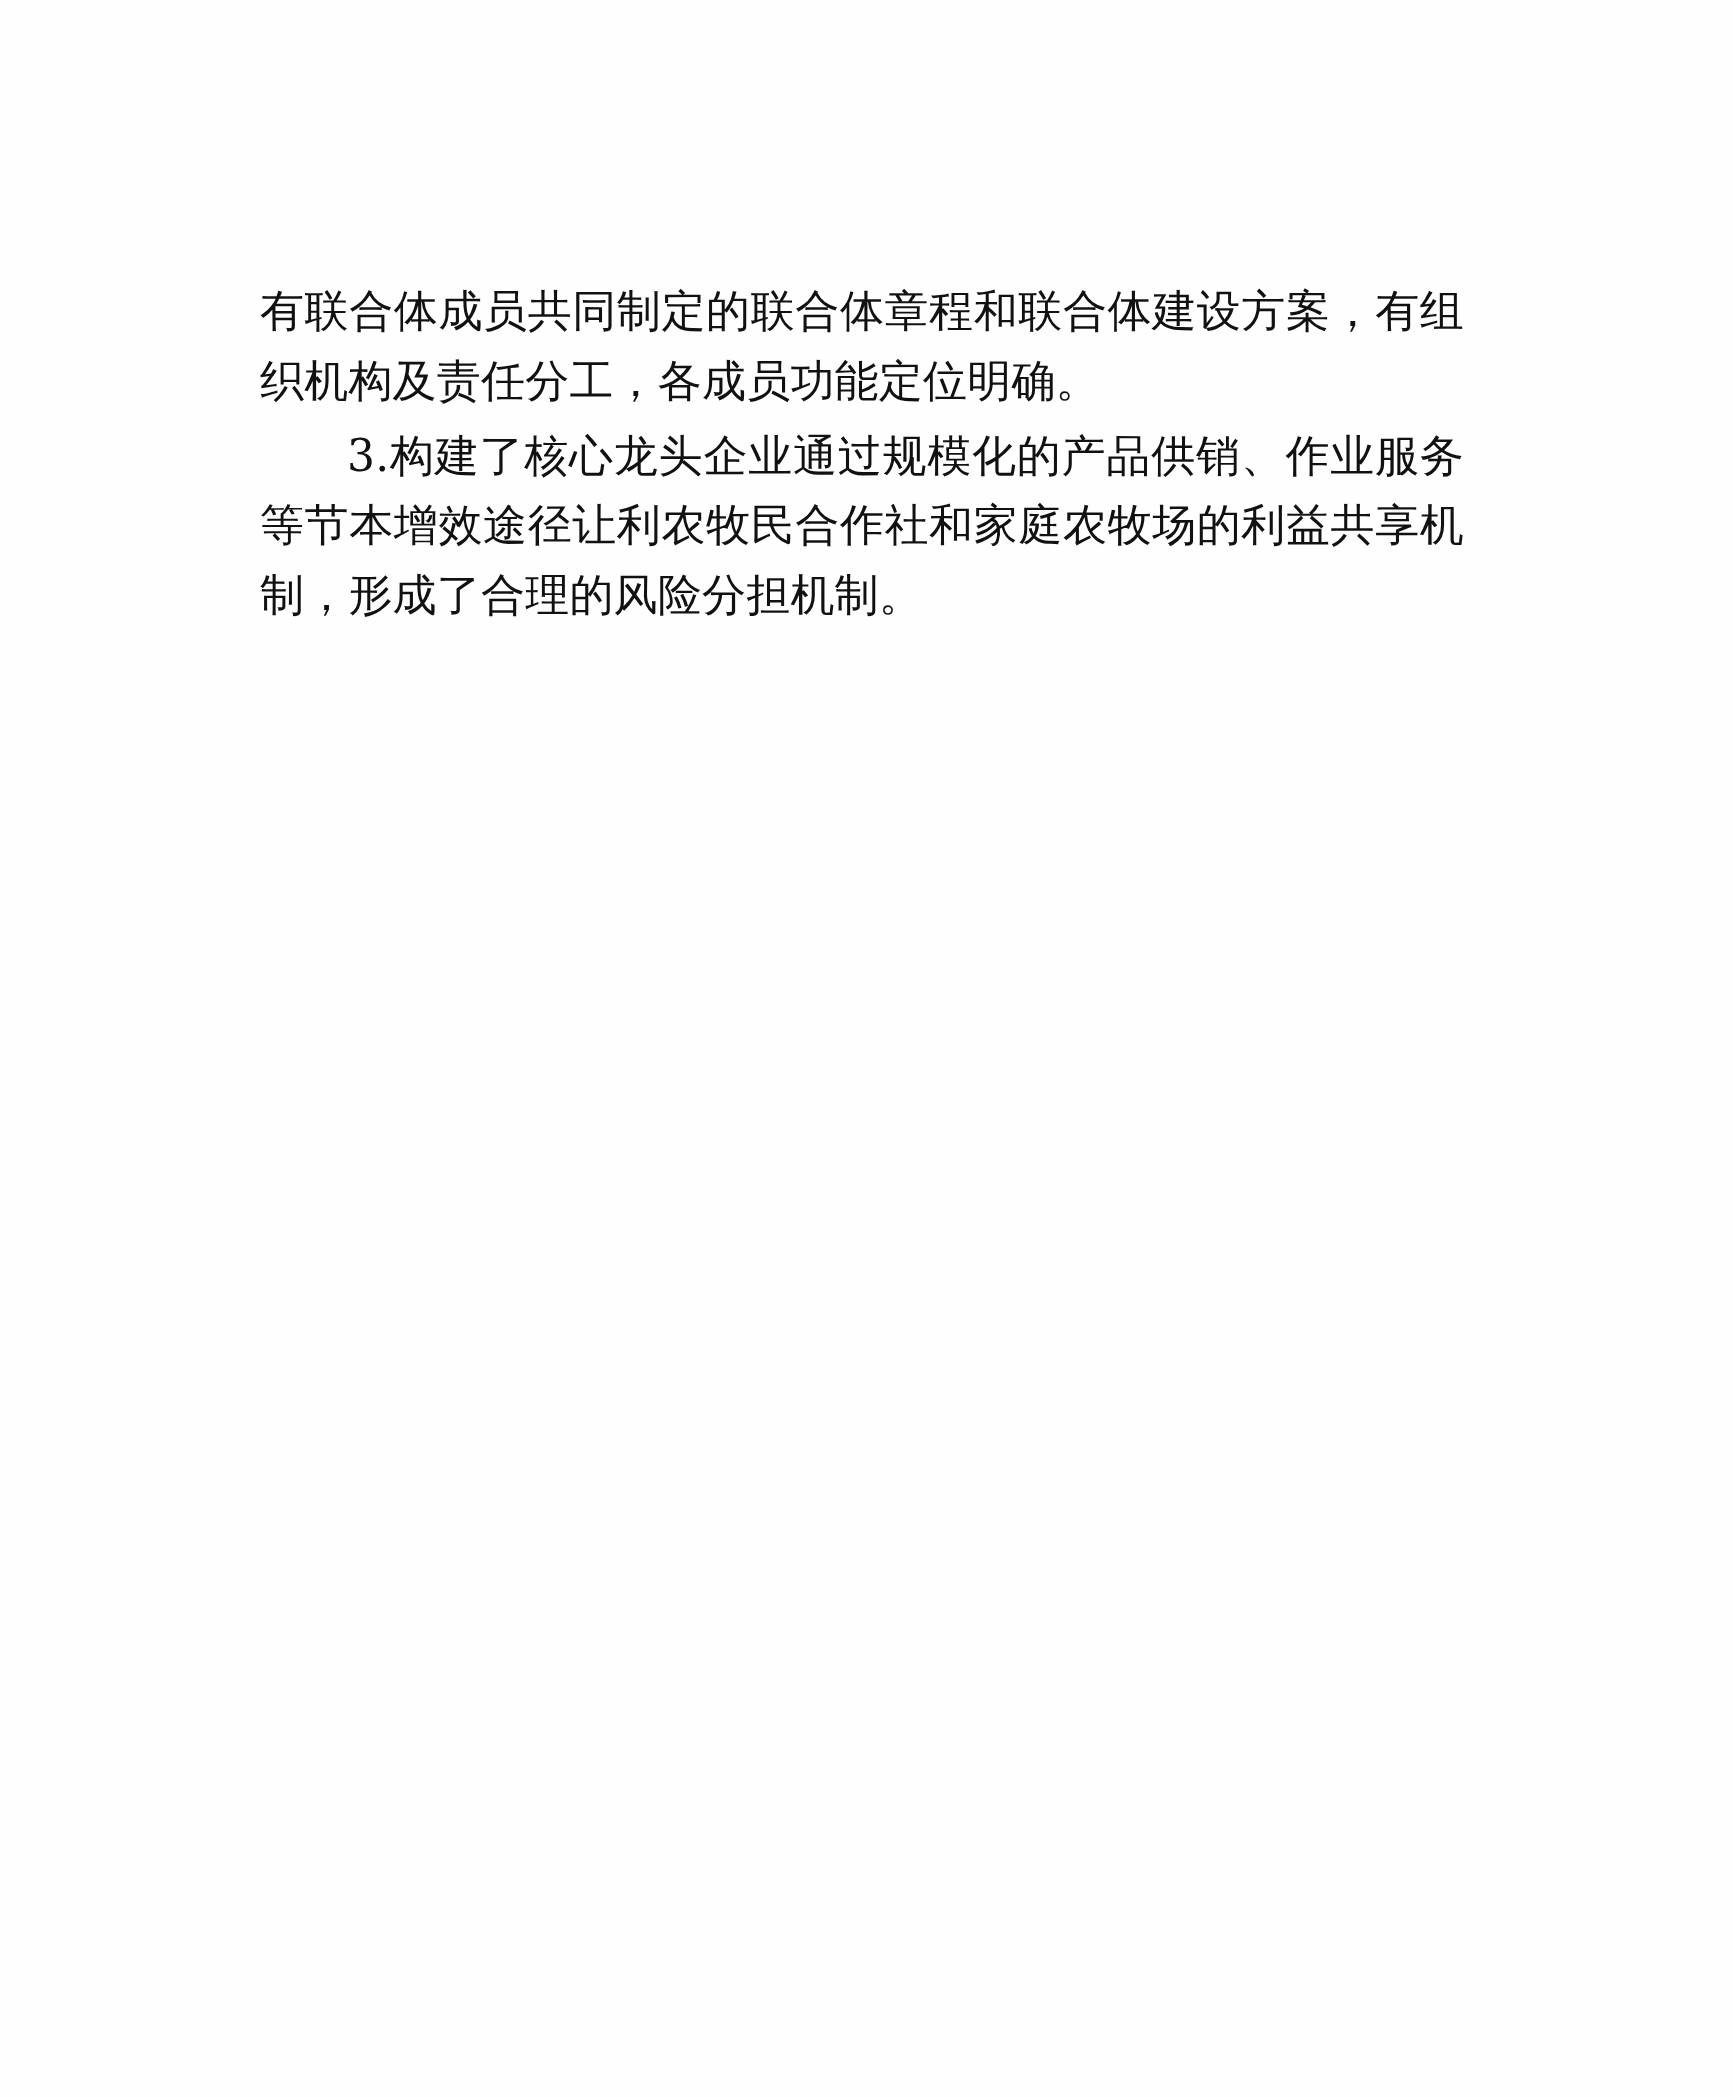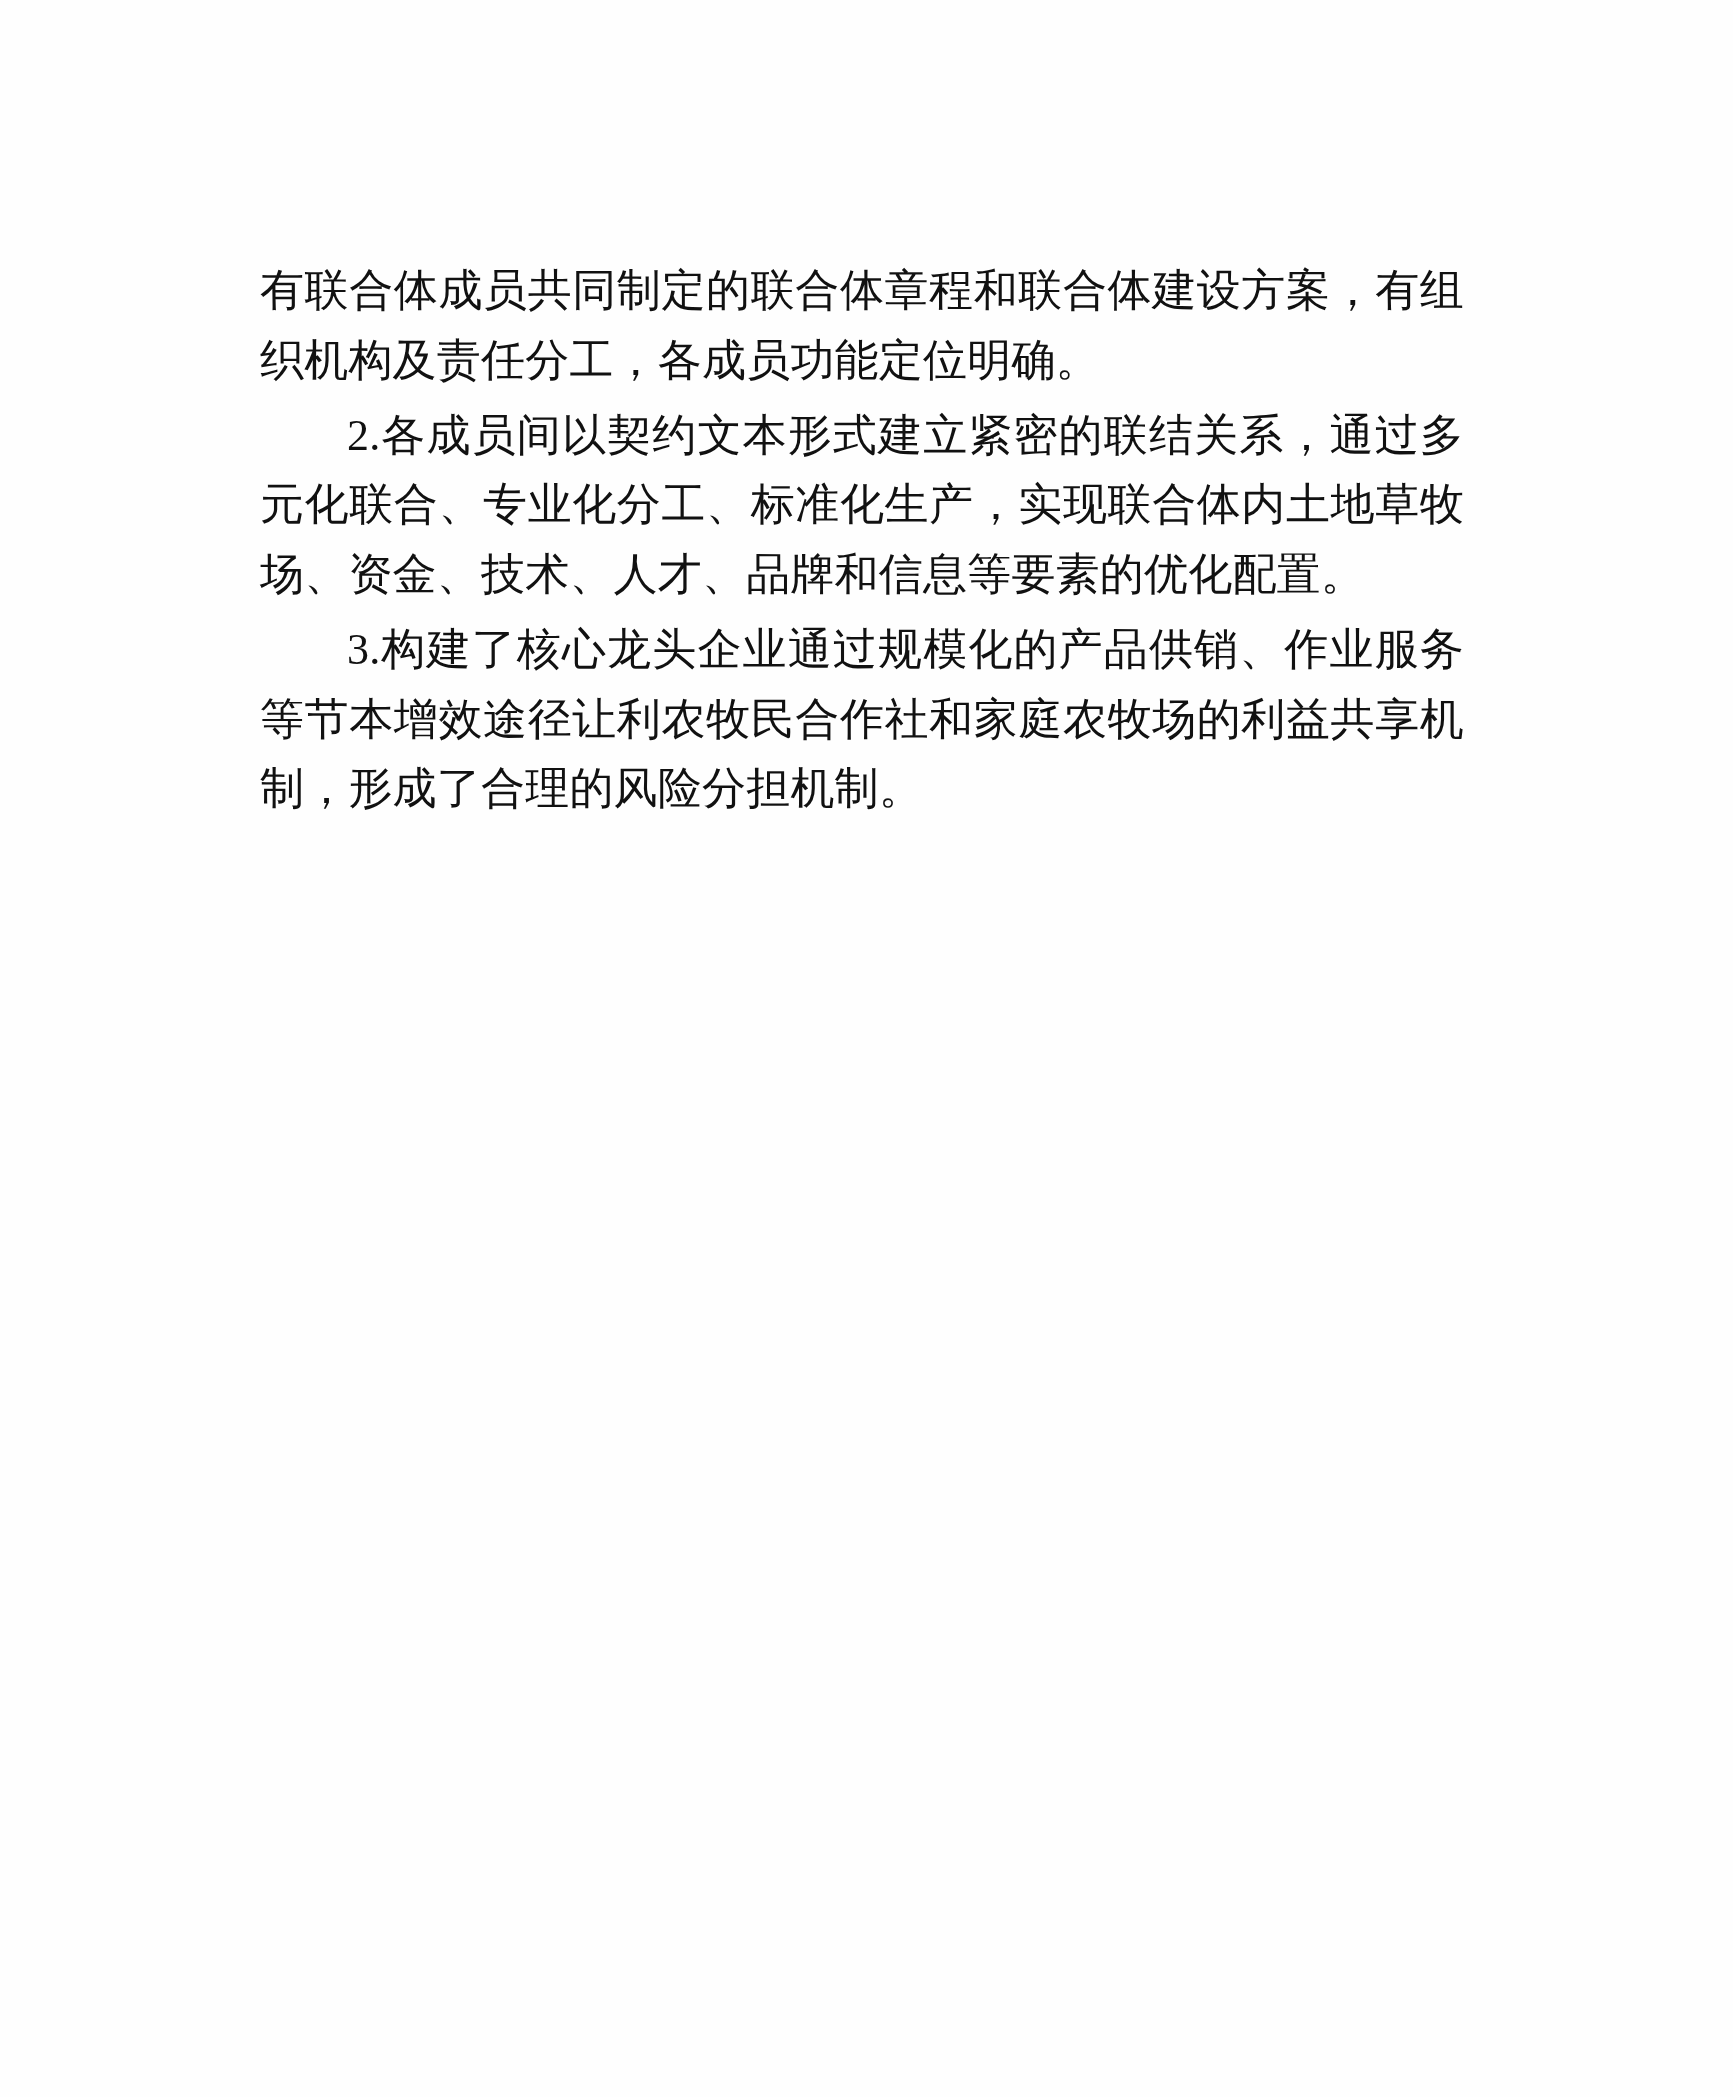--- a/index.html
+++ b/index.html
@@ -15,23 +15,22 @@
     position: relative;
     width: 1733px;
     height: 2453px;
     background: #fefefe;
     box-sizing: border-box;
     overflow: hidden;
   }
   .content {
     position: absolute;
     left: 260px;
-    top: 256px;
+    top: 276px;
     width: 1204px;
-    font-family: Liberation Serif, serif;
   }
   .para {
     font-size: 44px;
     line-height: 1.58;
     letter-spacing: 0.2px;
     text-align: justify;
     text-justify: inter-ideograph;
     margin: 0 0 5.9px 0;
     color: #111111;
     font-weight: 400;
@@ -44,21 +43,20 @@
   }
 </style>
 </head>
 <body>
 
 <div class="page">
   <div class="content">
 
     <p class="para">有联合体成员共同制定的联合体章程和联合体建设方案，有组织机构及责任分工，各成员功能定位明确。</p>
 
-    <p class="para indent">2.各成员间以契约文本形式建立紧密的联结关系，通过多元化联合、专业化分工、标准化生产，实现联合体内土地草牧场、资金、技术、人才、品牌和信息等要素的优化配置。</p>
 
     <p class="para indent">3.构建了核心龙头企业通过规模化的产品供销、作业服务等节本增效途径让利农牧民合作社和家庭农牧场的利益共享机制，形成了合理的风险分担机制。</p>
 
 
 
 
   </div>
 </div>
 
 

